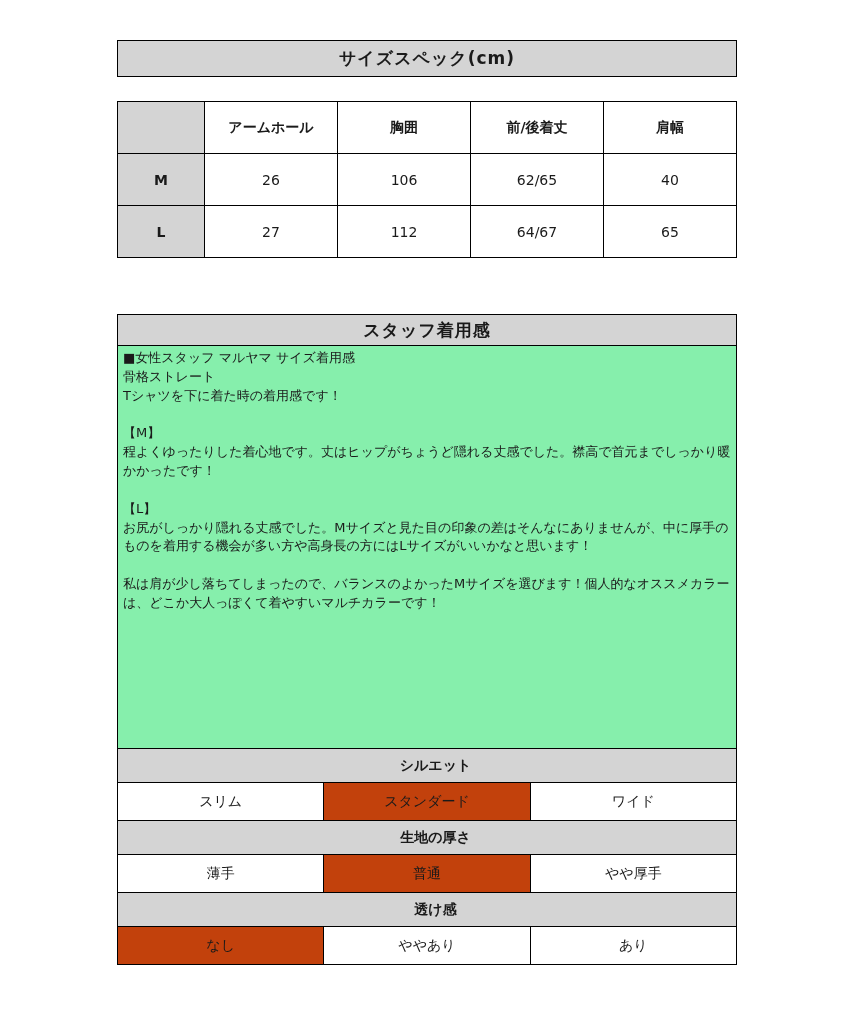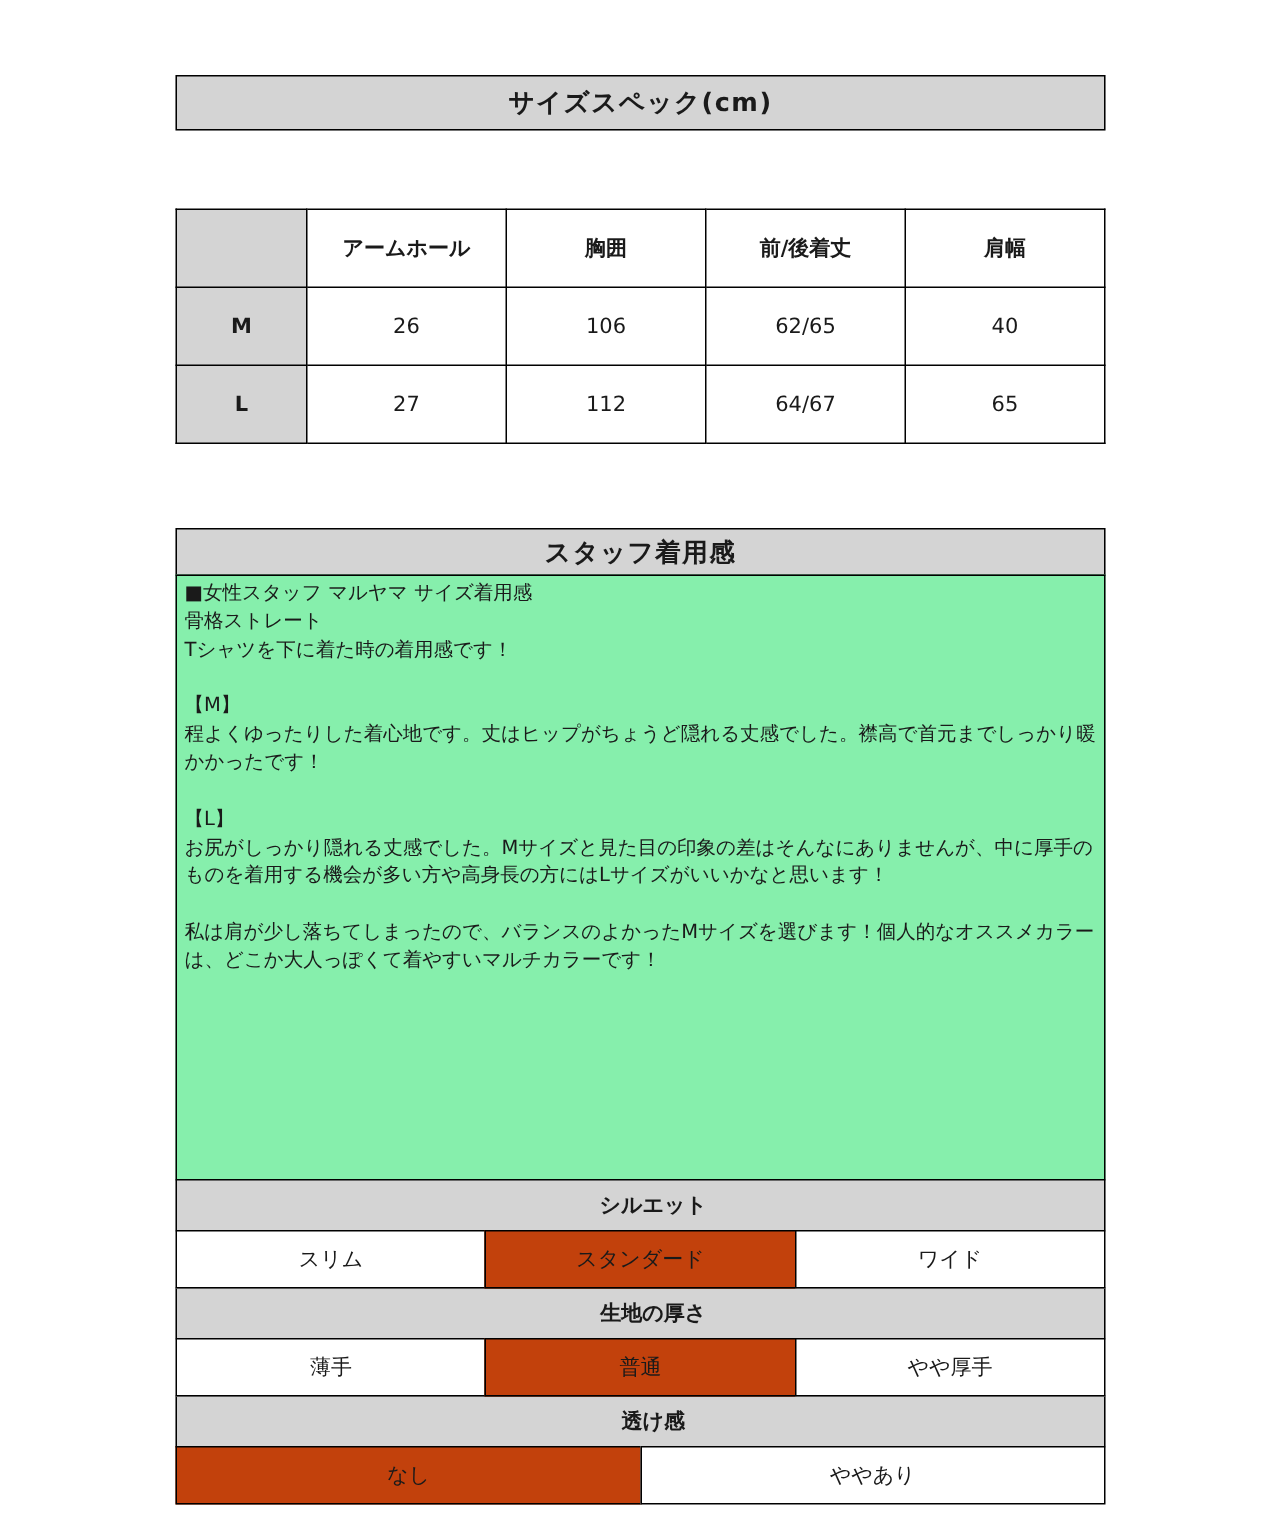--- a/index.html
+++ b/index.html
@@ -28,29 +28,29 @@
   
   .banner {
     background: #d4d4d4;
     border: 1px solid #000;
     display: flex;
     align-items: center;
     justify-content: center;
     font-weight: bold;
   }
   .title-banner {
-    margin-top: 50px;
+    margin-top: 40px;
     height: 37px;
     font-size: 17px;
     letter-spacing: 1px;
   }
 
   
   table.size-table {
-    margin-top: 52px;
+    margin-top: 24px;
     width: 100%;
     border-collapse: collapse;
     table-layout: fixed;
   }
   table.size-table th,
   table.size-table td {
     border: 1px solid #000;
     height: 52px;
     text-align: center;
     vertical-align: middle;
@@ -190,16 +190,17 @@
     <div class="attr-options">
       <div class="opt">薄手</div>
       <div class="opt selected">普通</div>
       <div class="opt">やや厚手</div>
     </div>
 
     <div class="attr-title">透け感</div>
     <div class="attr-options">
       <div class="opt selected">なし</div>
       <div class="opt">ややあり</div>
+      <div class="opt">あり</div>
     </div>
 
   </div>
 </div>
 
 </body></html>

